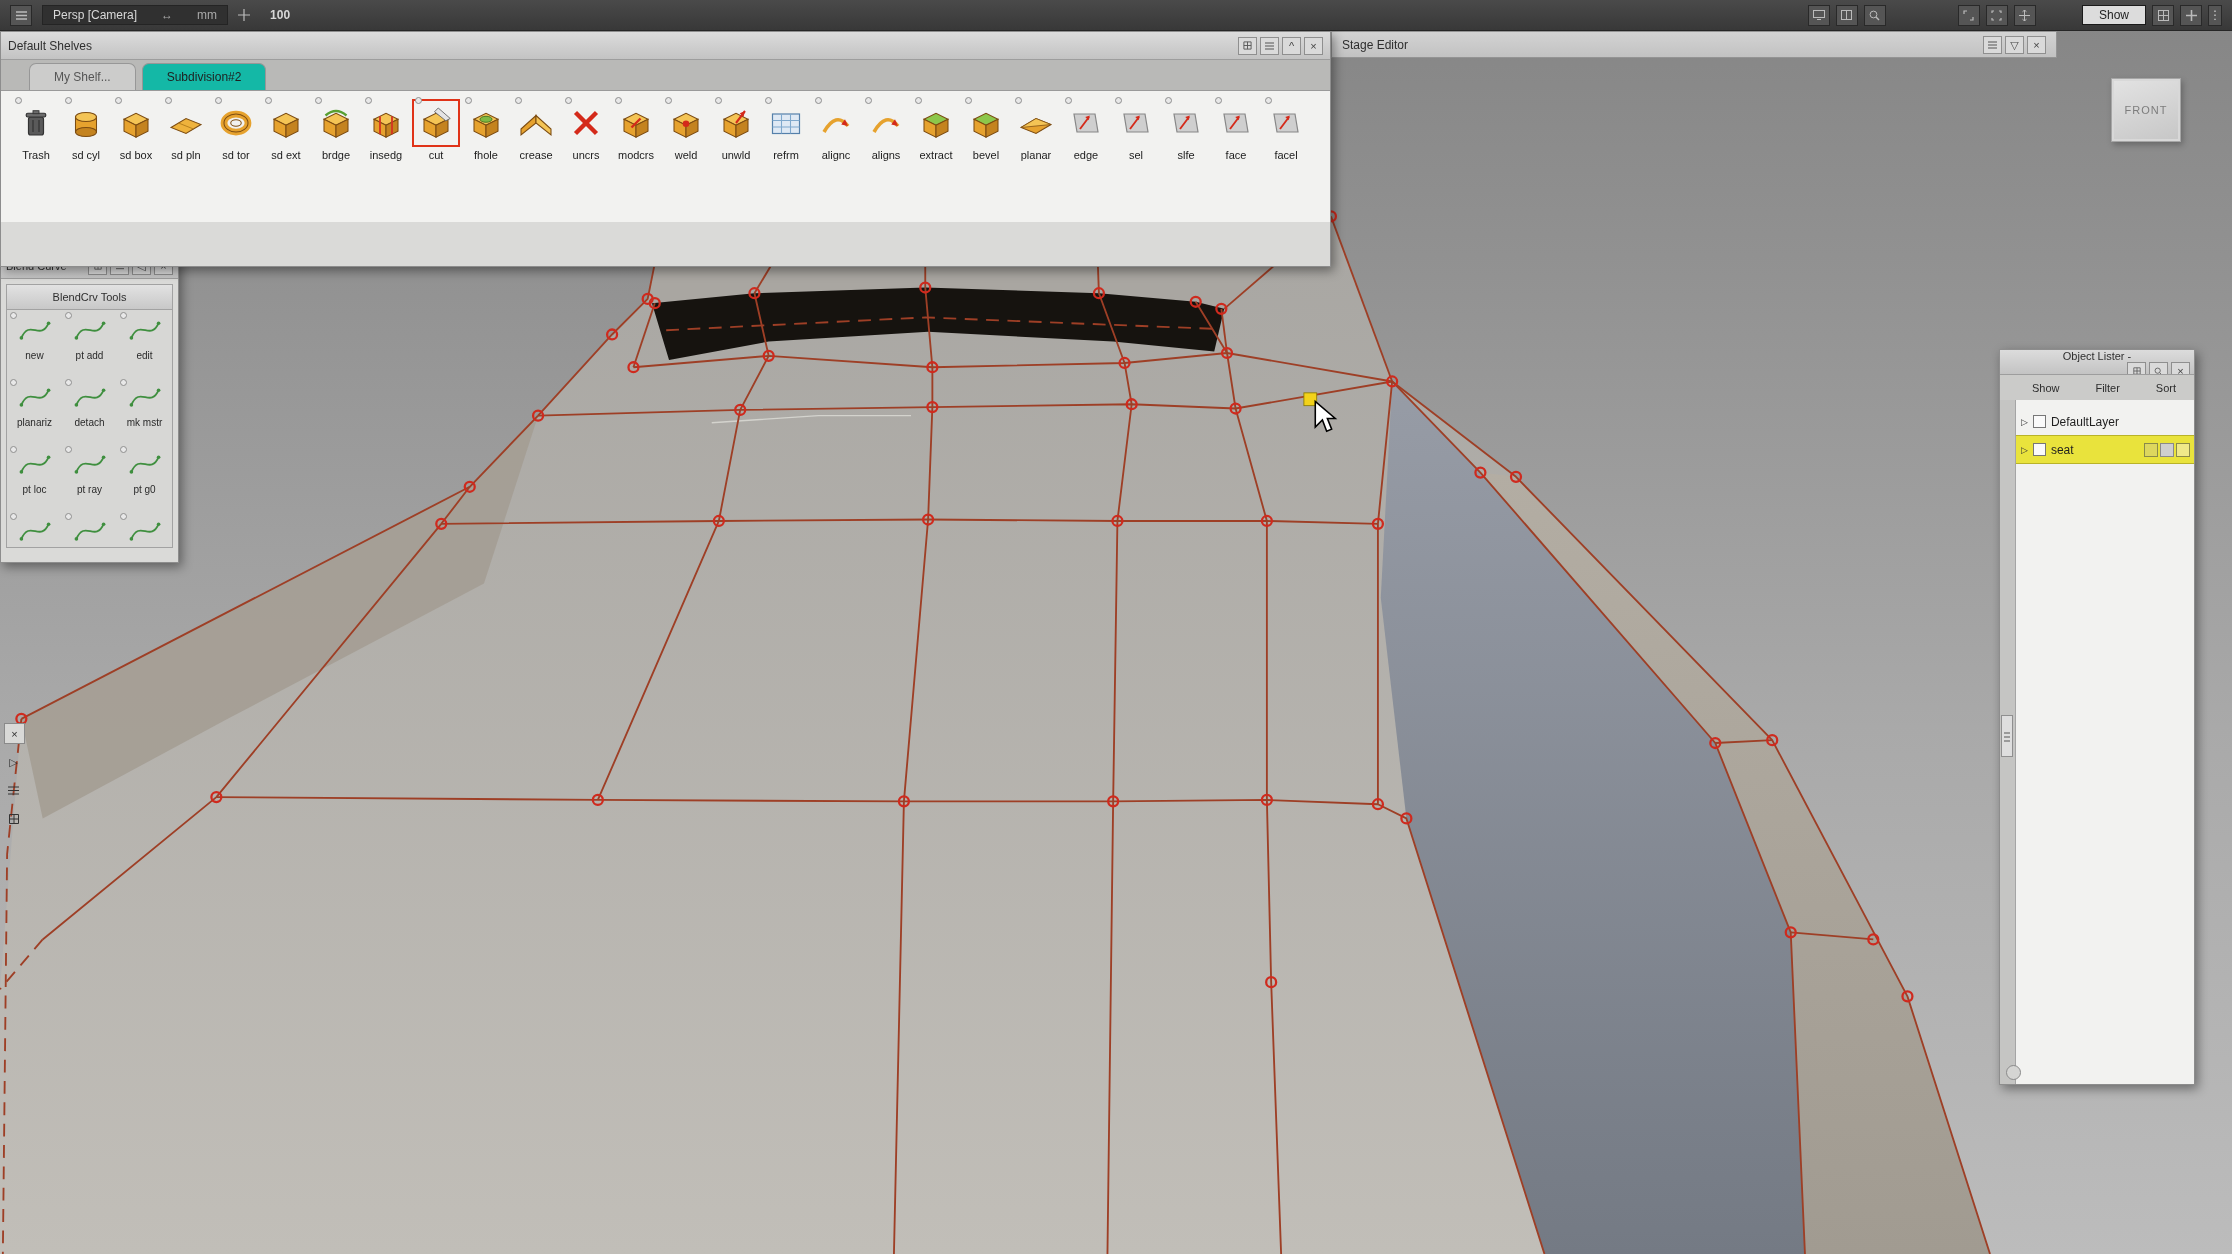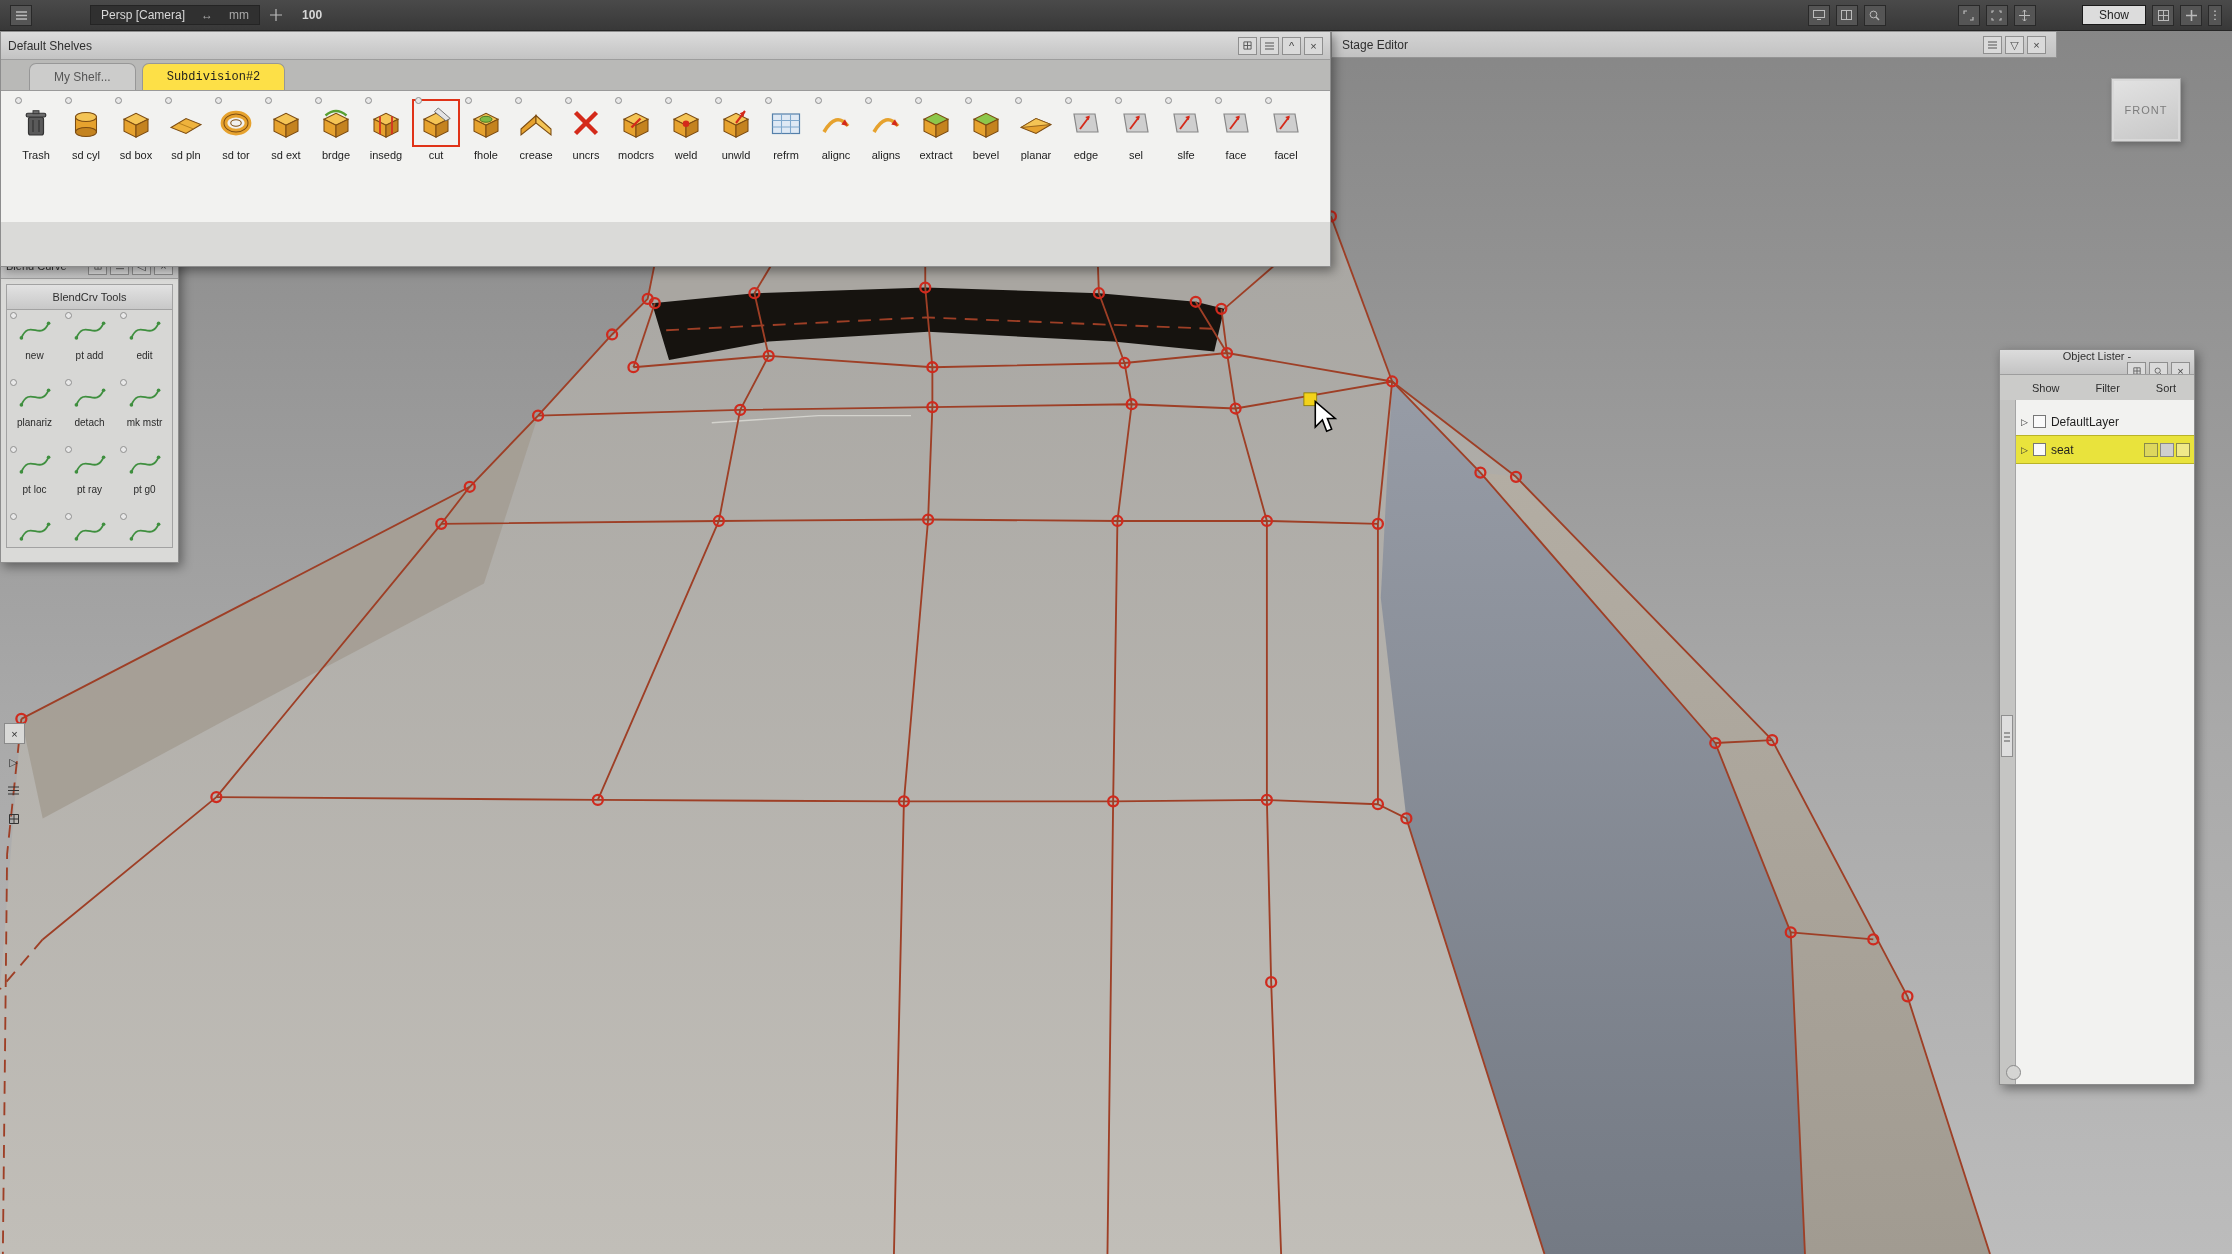--- a/index.html
+++ b/index.html
@@ -7,40 +7,40 @@
   #screen{position:relative;width:2232px;height:1254px;overflow:hidden;
     background:linear-gradient(180deg,#858585 0%,#929292 22%,#a9a9a9 58%,#bcbcbc 100%);}
   
   #vp{position:absolute;inset:0;width:100%;height:100%;z-index:1;}
   
   .topbar{position:absolute;left:0;top:0;width:2232px;height:31px;z-index:40;
     background:linear-gradient(#4a4a4a,#383838);display:flex;align-items:center;
     color:#d8d8d8;font-size:12px;padding:0 10px;box-sizing:border-box;gap:10px;border-bottom:1px solid #262626;}
   .tbtn{height:21px;min-width:22px;background:#555;border:1px solid #292929;display:flex;
     align-items:center;justify-content:center;color:#ccc;box-sizing:border-box;}
-  .tchip{background:#303030;border:1px solid #242424;padding:2px 10px;display:flex;gap:16px;align-items:center;margin-left:48px;}
+  .tchip{background:#303030;border:1px solid #242424;padding:2px 10px;display:flex;gap:24px;align-items:center;}
   .tchip .dim{color:#a9a9a9;}
   .tgroup{display:flex;align-items:center;gap:20px;font-weight:bold;}
   .tright{margin-left:auto;display:flex;align-items:center;gap:6px;}
   .tgap{width:60px;}
   .show-btn{background:#dcdcdc;color:#1d1d1d;border:1px solid #1a1a1a;padding:2px 16px;font-size:12px;}
   
   .window{position:absolute;background:#dadad8;border:1px solid #8d8d8d;
     box-shadow:3px 4px 10px rgba(0,0,0,.4);box-sizing:border-box;}
   .titlebar{display:flex;align-items:center;height:27px;background:linear-gradient(#dcdcdc,#c3c3c3);
     border-bottom:1px solid #9d9d9d;padding:0 7px;font-size:12px;color:#2f2f2f;}
   .titlebar .tspace{margin-left:auto;display:flex;}
   .chrome-btn{width:17px;height:16px;border:1px solid #8f8f8f;background:#dadada;font-size:11px;
     line-height:14px;text-align:center;color:#444;margin-left:3px;display:flex;align-items:center;justify-content:center;}
   
   #shelves{left:0;top:31px;width:1331px;height:236px;z-index:30;}
   .tabstrip{display:flex;align-items:flex-end;height:30px;background:#b9b9b7;padding-left:28px;gap:6px;border-bottom:1px solid #9a9a9a;}
   .tab{height:26px;padding:0 24px;font-size:12px;display:flex;align-items:center;
     border:1px solid #979797;border-bottom:none;border-radius:7px 7px 0 0;background:#cccccb;color:#555;}
-  .tab.active{background:#fde047;color:#1f1f1f;font-family:Liberation Mono, monospace;}
+  .tab.active{background:#14b8a6;color:#1f1f1f;}
   #shelf-tools{display:flex;background:#f2f2f0;height:131px;padding:4px 4px 0 10px;box-sizing:border-box;}
   .tool{width:50px;display:flex;flex-direction:column;align-items:center;position:relative;}
   .tool .opt{position:absolute;left:4px;top:2px;width:5px;height:5px;border:1px solid #8f8f8f;border-radius:50%;background:#e8e8e8;}
   .tool .ticon{width:42px;height:42px;margin-top:7px;display:flex;align-items:center;justify-content:center;}
   .tool.selected .ticon{outline:2px solid #e03318;outline-offset:1px;}
   .tool .tlabel{font-size:11px;color:#1c1c1c;margin-top:5px;white-space:nowrap;}
   
   #stagebar{position:absolute;left:1331px;top:31px;width:726px;height:27px;z-index:25;
     background:linear-gradient(#d3d3d3,#c2c2c2);border:1px solid #949494;display:flex;align-items:center;
     font-size:12px;color:#2e2e2e;padding:0 10px;box-sizing:border-box;}

